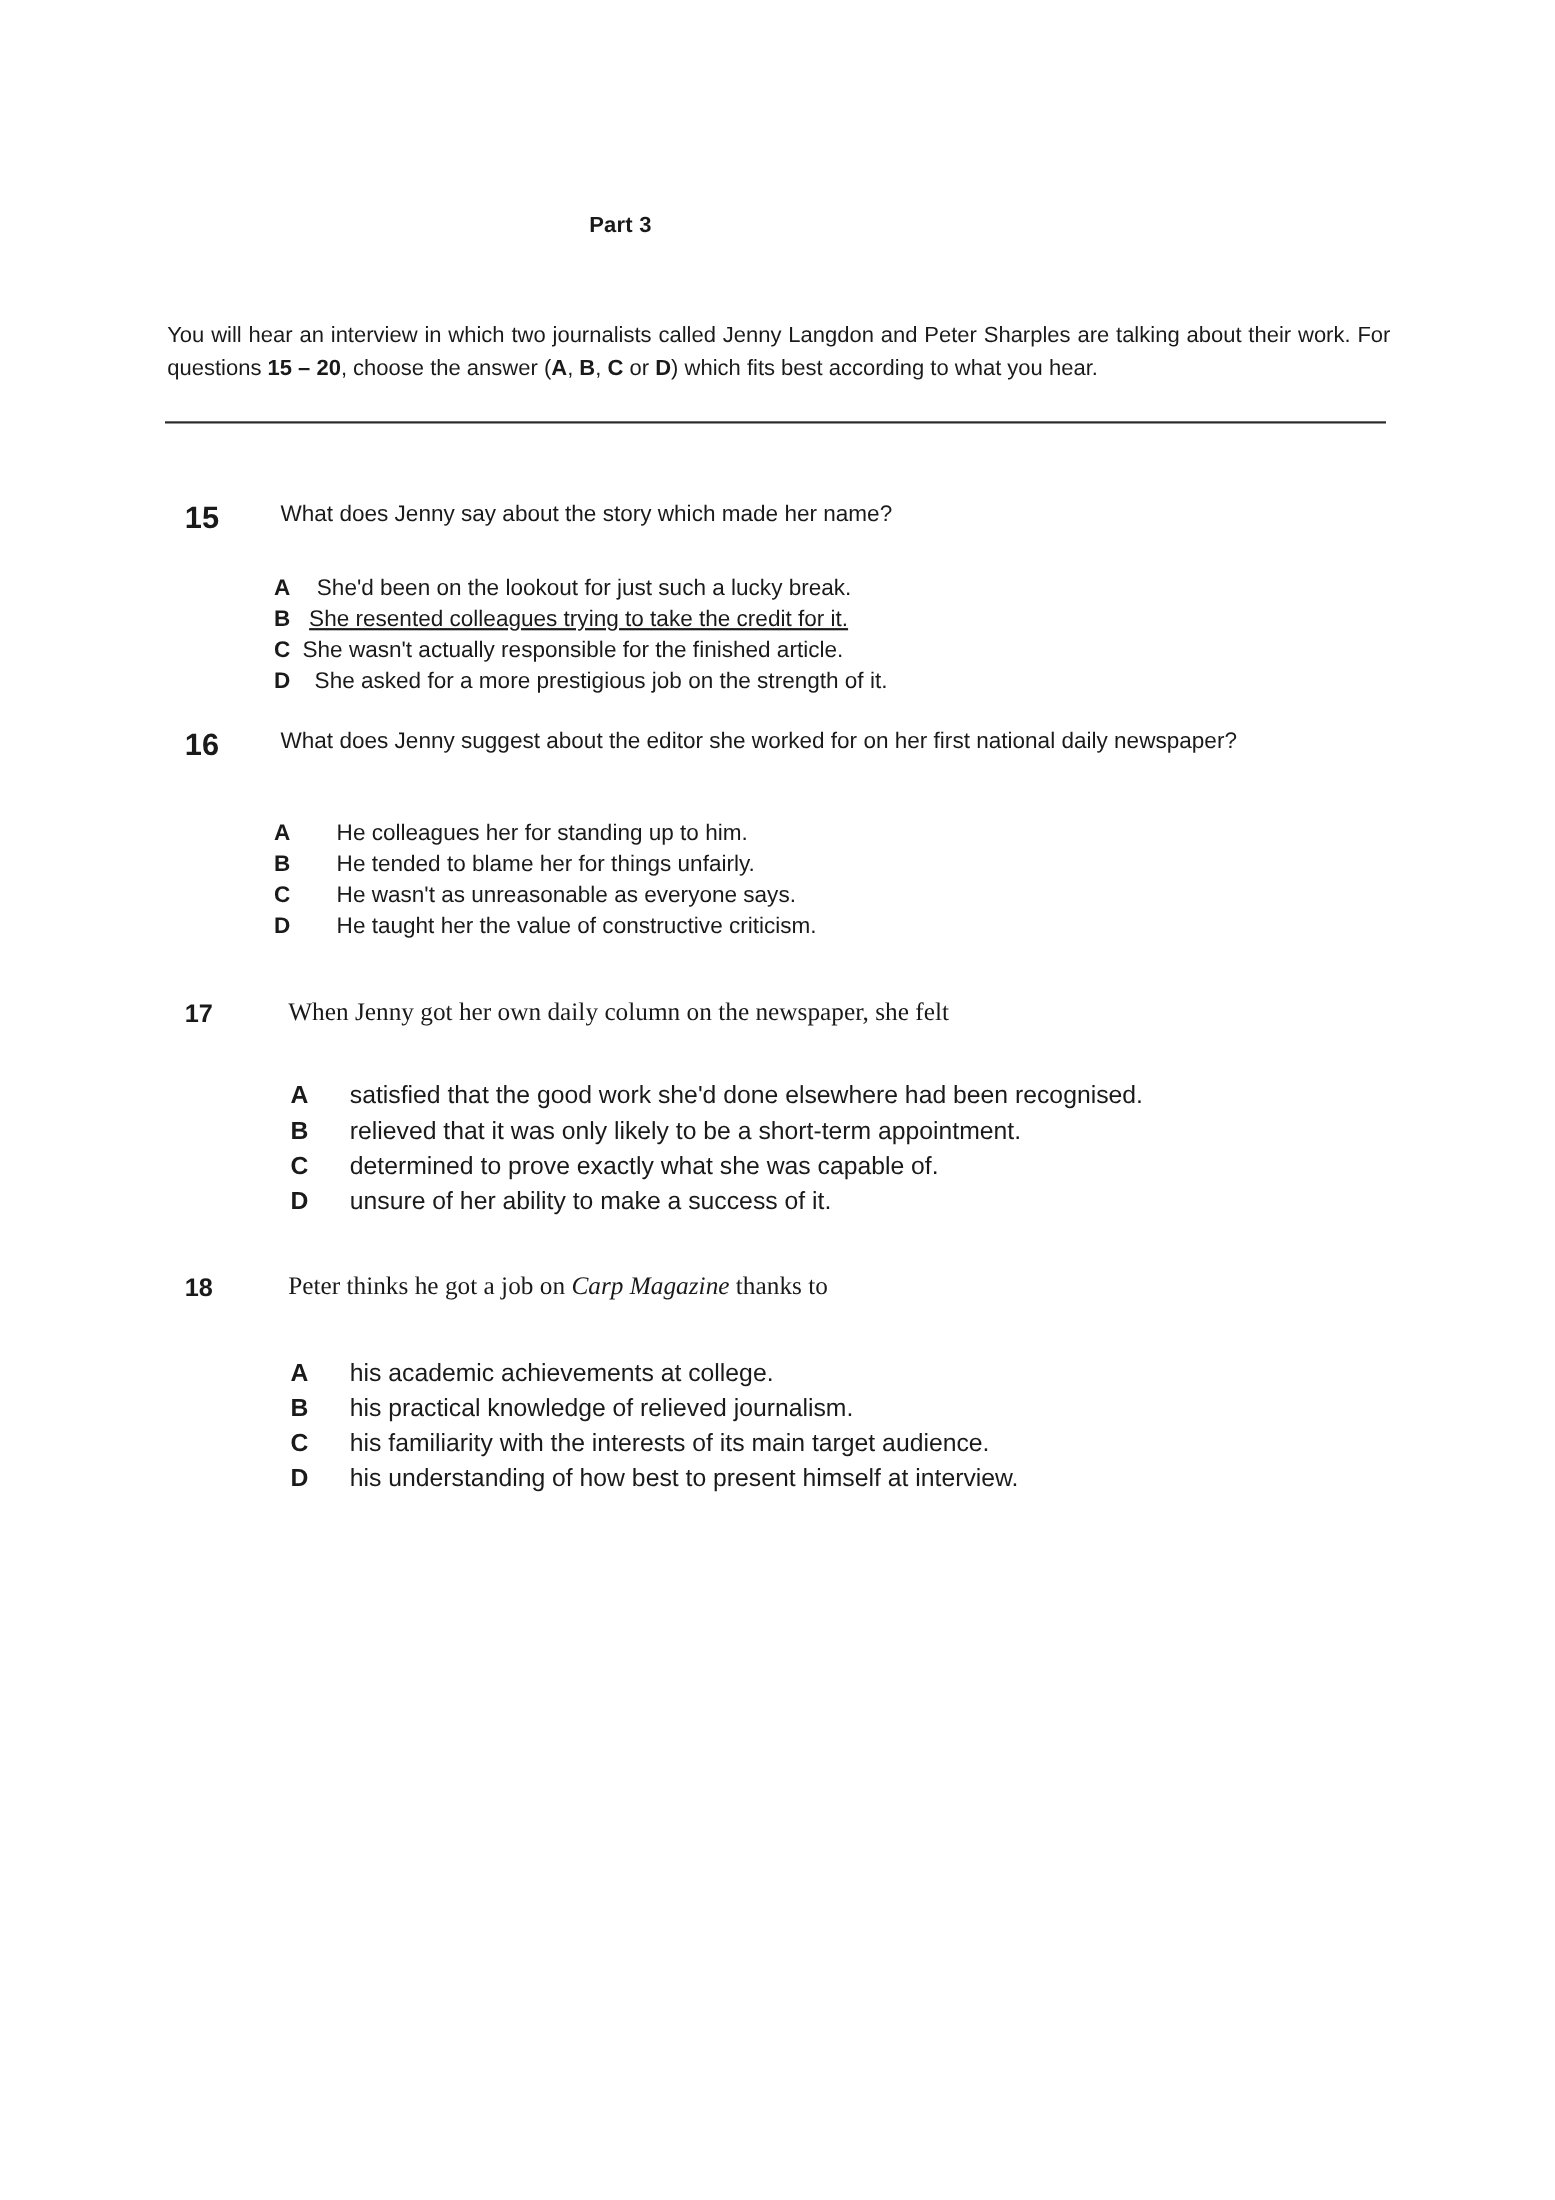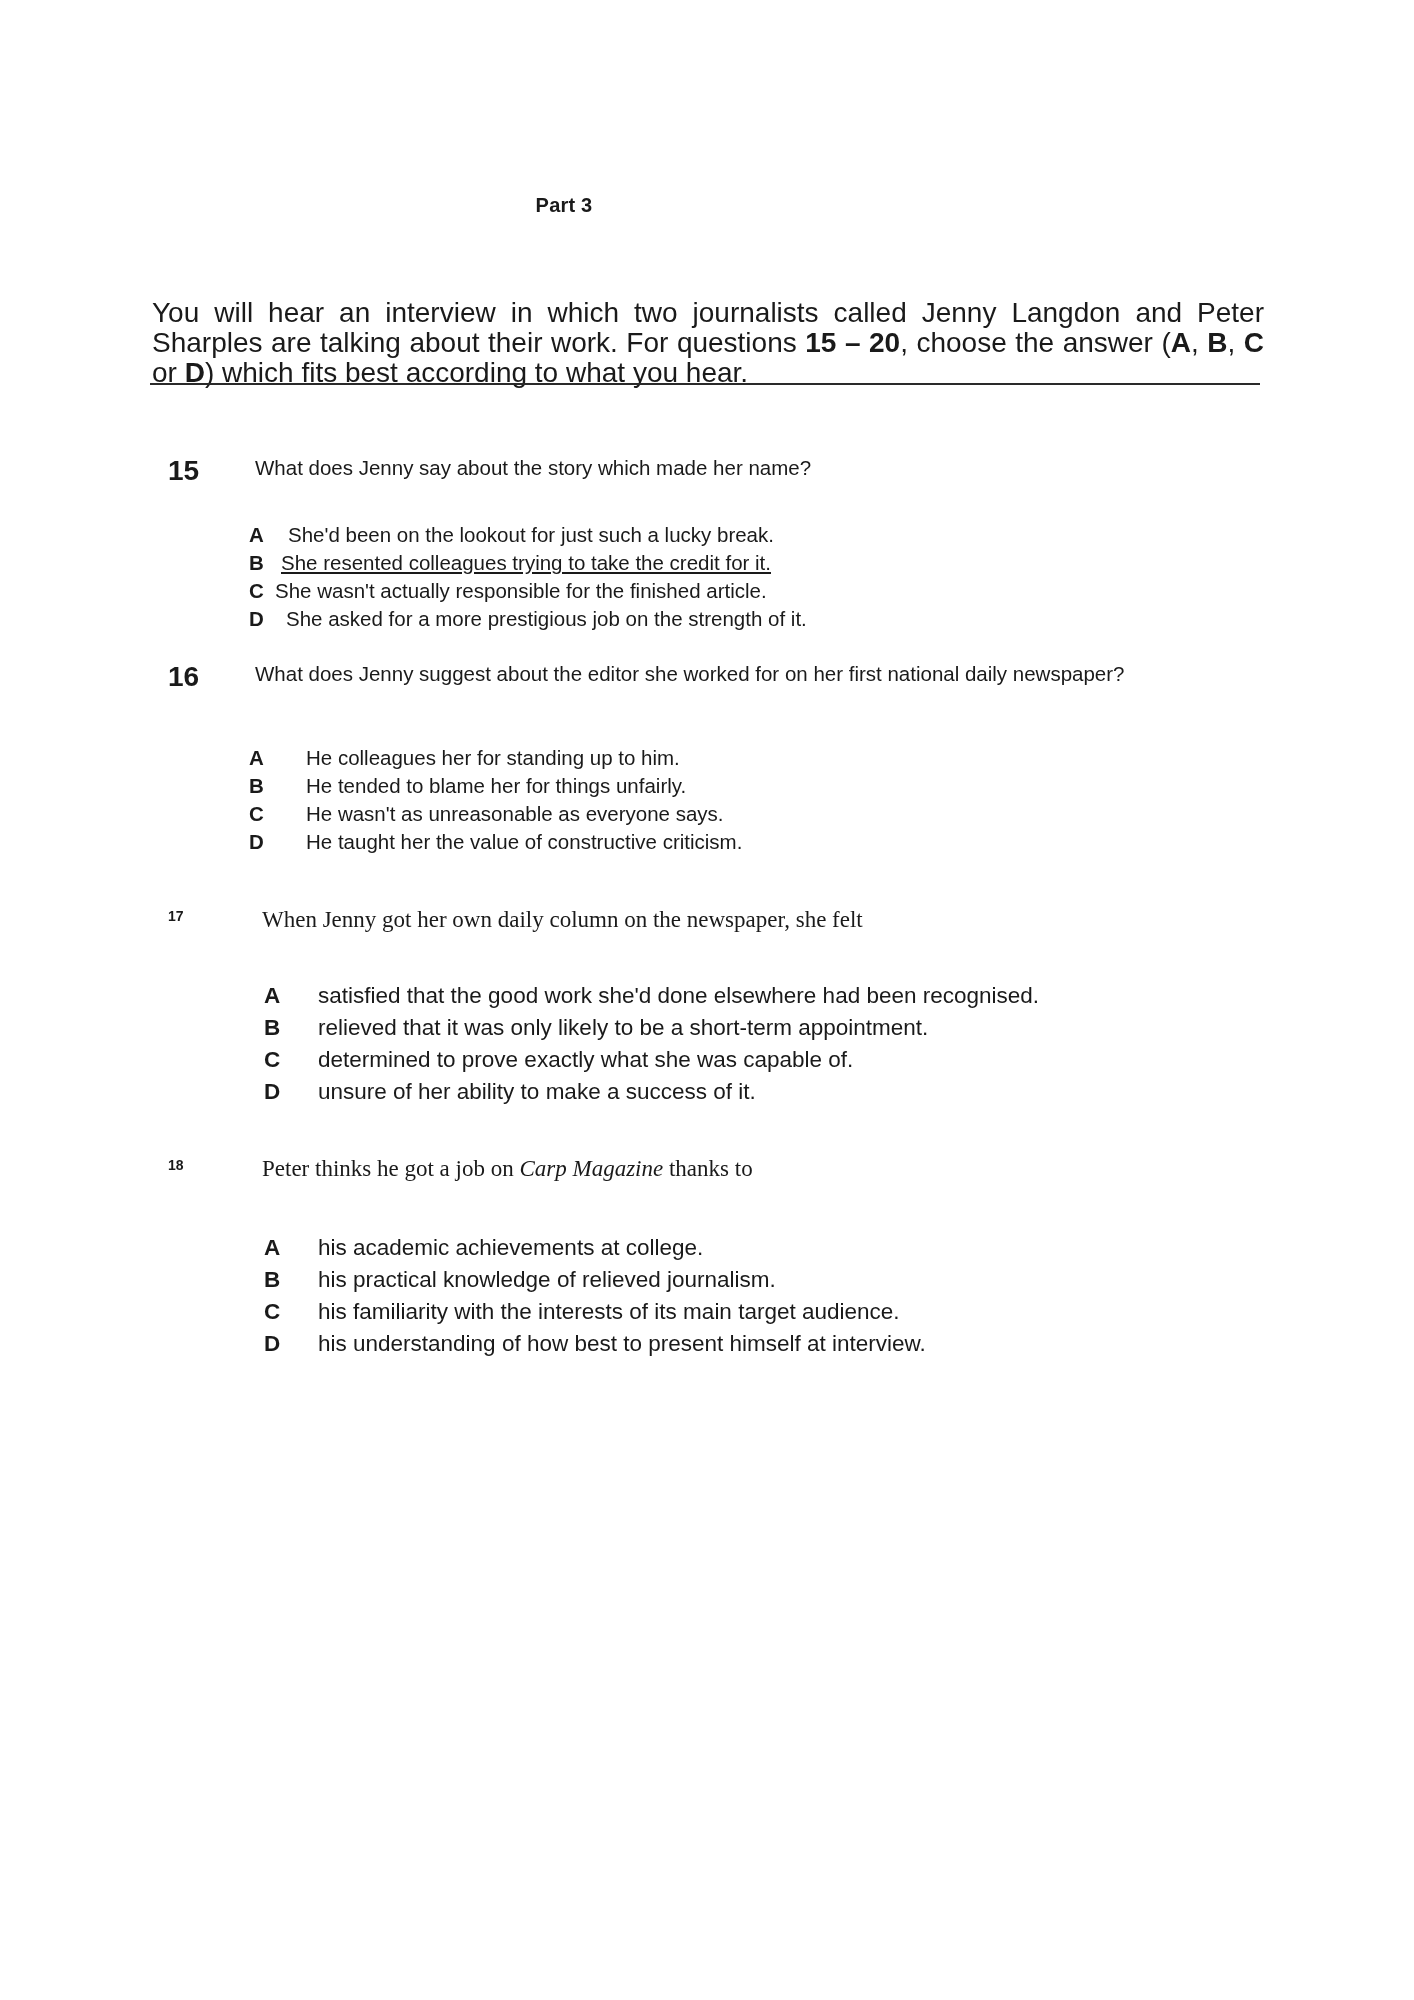--- a/index.html
+++ b/index.html
@@ -36,21 +36,21 @@
     padding-right: 4px;
     box-sizing: border-box;
   }
 
   
   .intro {
     position: absolute;
     top: 270px;
     left: 152px;
     width: 1112px;
-    font-size: 28px;
+    font-size: 20px;
     line-height: 30px;
     text-align: justify;
     text-justify: inter-word;
   }
   .intro b { font-weight: bold; }
 
   
   .divider {
     position: absolute;
     top: 383px;
@@ -76,21 +76,21 @@
     left: 255px;
   }
 
   
   .size-sm .q-num  { font-size: 28px; }
   .size-sm .q-stem { font-size: 20.5px; line-height: 29px; width: 930px; }
   .size-sm .opt    { font-size: 20.5px; line-height: 29px; }
   .size-sm .opt-letter { font-weight: bold; }
 
   
-  .size-lg .q-num  { font-size: 14px; }
+  .size-lg .q-num  { font-size: 23px; }
   .size-lg .q-stem { font-size: 23px; line-height: 31px; width: 1020px; left: 262px; font-family: Liberation Serif, serif; }
   .size-lg .opt    { font-size: 22.5px; line-height: 31px; }
   .size-lg .opt-letter { font-weight: bold; }
 
   .opts {
     position: absolute;
     left: 0;
     width: 1414px;
   }
   .opt {

